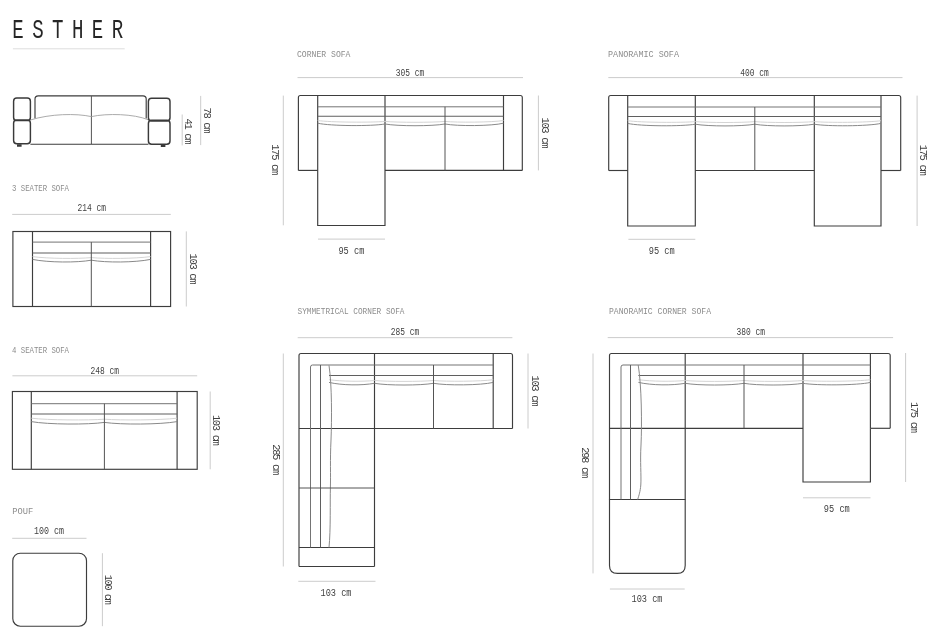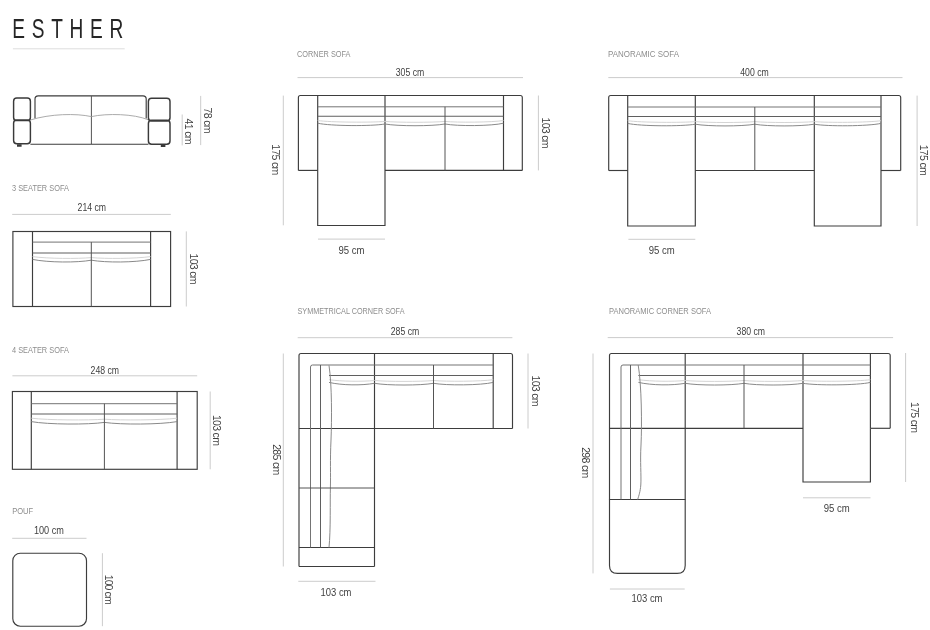--- a/index.html
+++ b/index.html
@@ -1,17 +1,17 @@
 <!DOCTYPE html>
 <html><head>
 <meta charset="utf-8">
 <style>
 html,body{margin:0;padding:0;background:#ffffff;}
 #page{position:relative;width:930px;height:630px;background:#ffffff;overflow:hidden;
-font-family:Liberation Sans, sans-serif;}
+font-family:Liberation Mono, monospace;}
 svg{position:absolute;left:0;top:0;}
 .o{stroke:#3d3d3d;stroke-width:1.15;fill:none;}
 .oa{stroke:#3a3a3a;stroke-width:1.45;fill:none;}
 .m{stroke:#545454;stroke-width:1;fill:none;}
 .m1{stroke:#6d6d6d;stroke-width:0.95;fill:none;}
 .m2{stroke:#5f5f5f;stroke-width:1.05;fill:none;}
 .wf{stroke:#cfcfcf;stroke-width:0.9;fill:none;}
 .wm{stroke:#838383;stroke-width:0.95;fill:none;}
 .l{stroke:#a2a2a2;stroke-width:0.9;fill:none;}
 .d{stroke:#cccccc;stroke-width:1;fill:none;}

